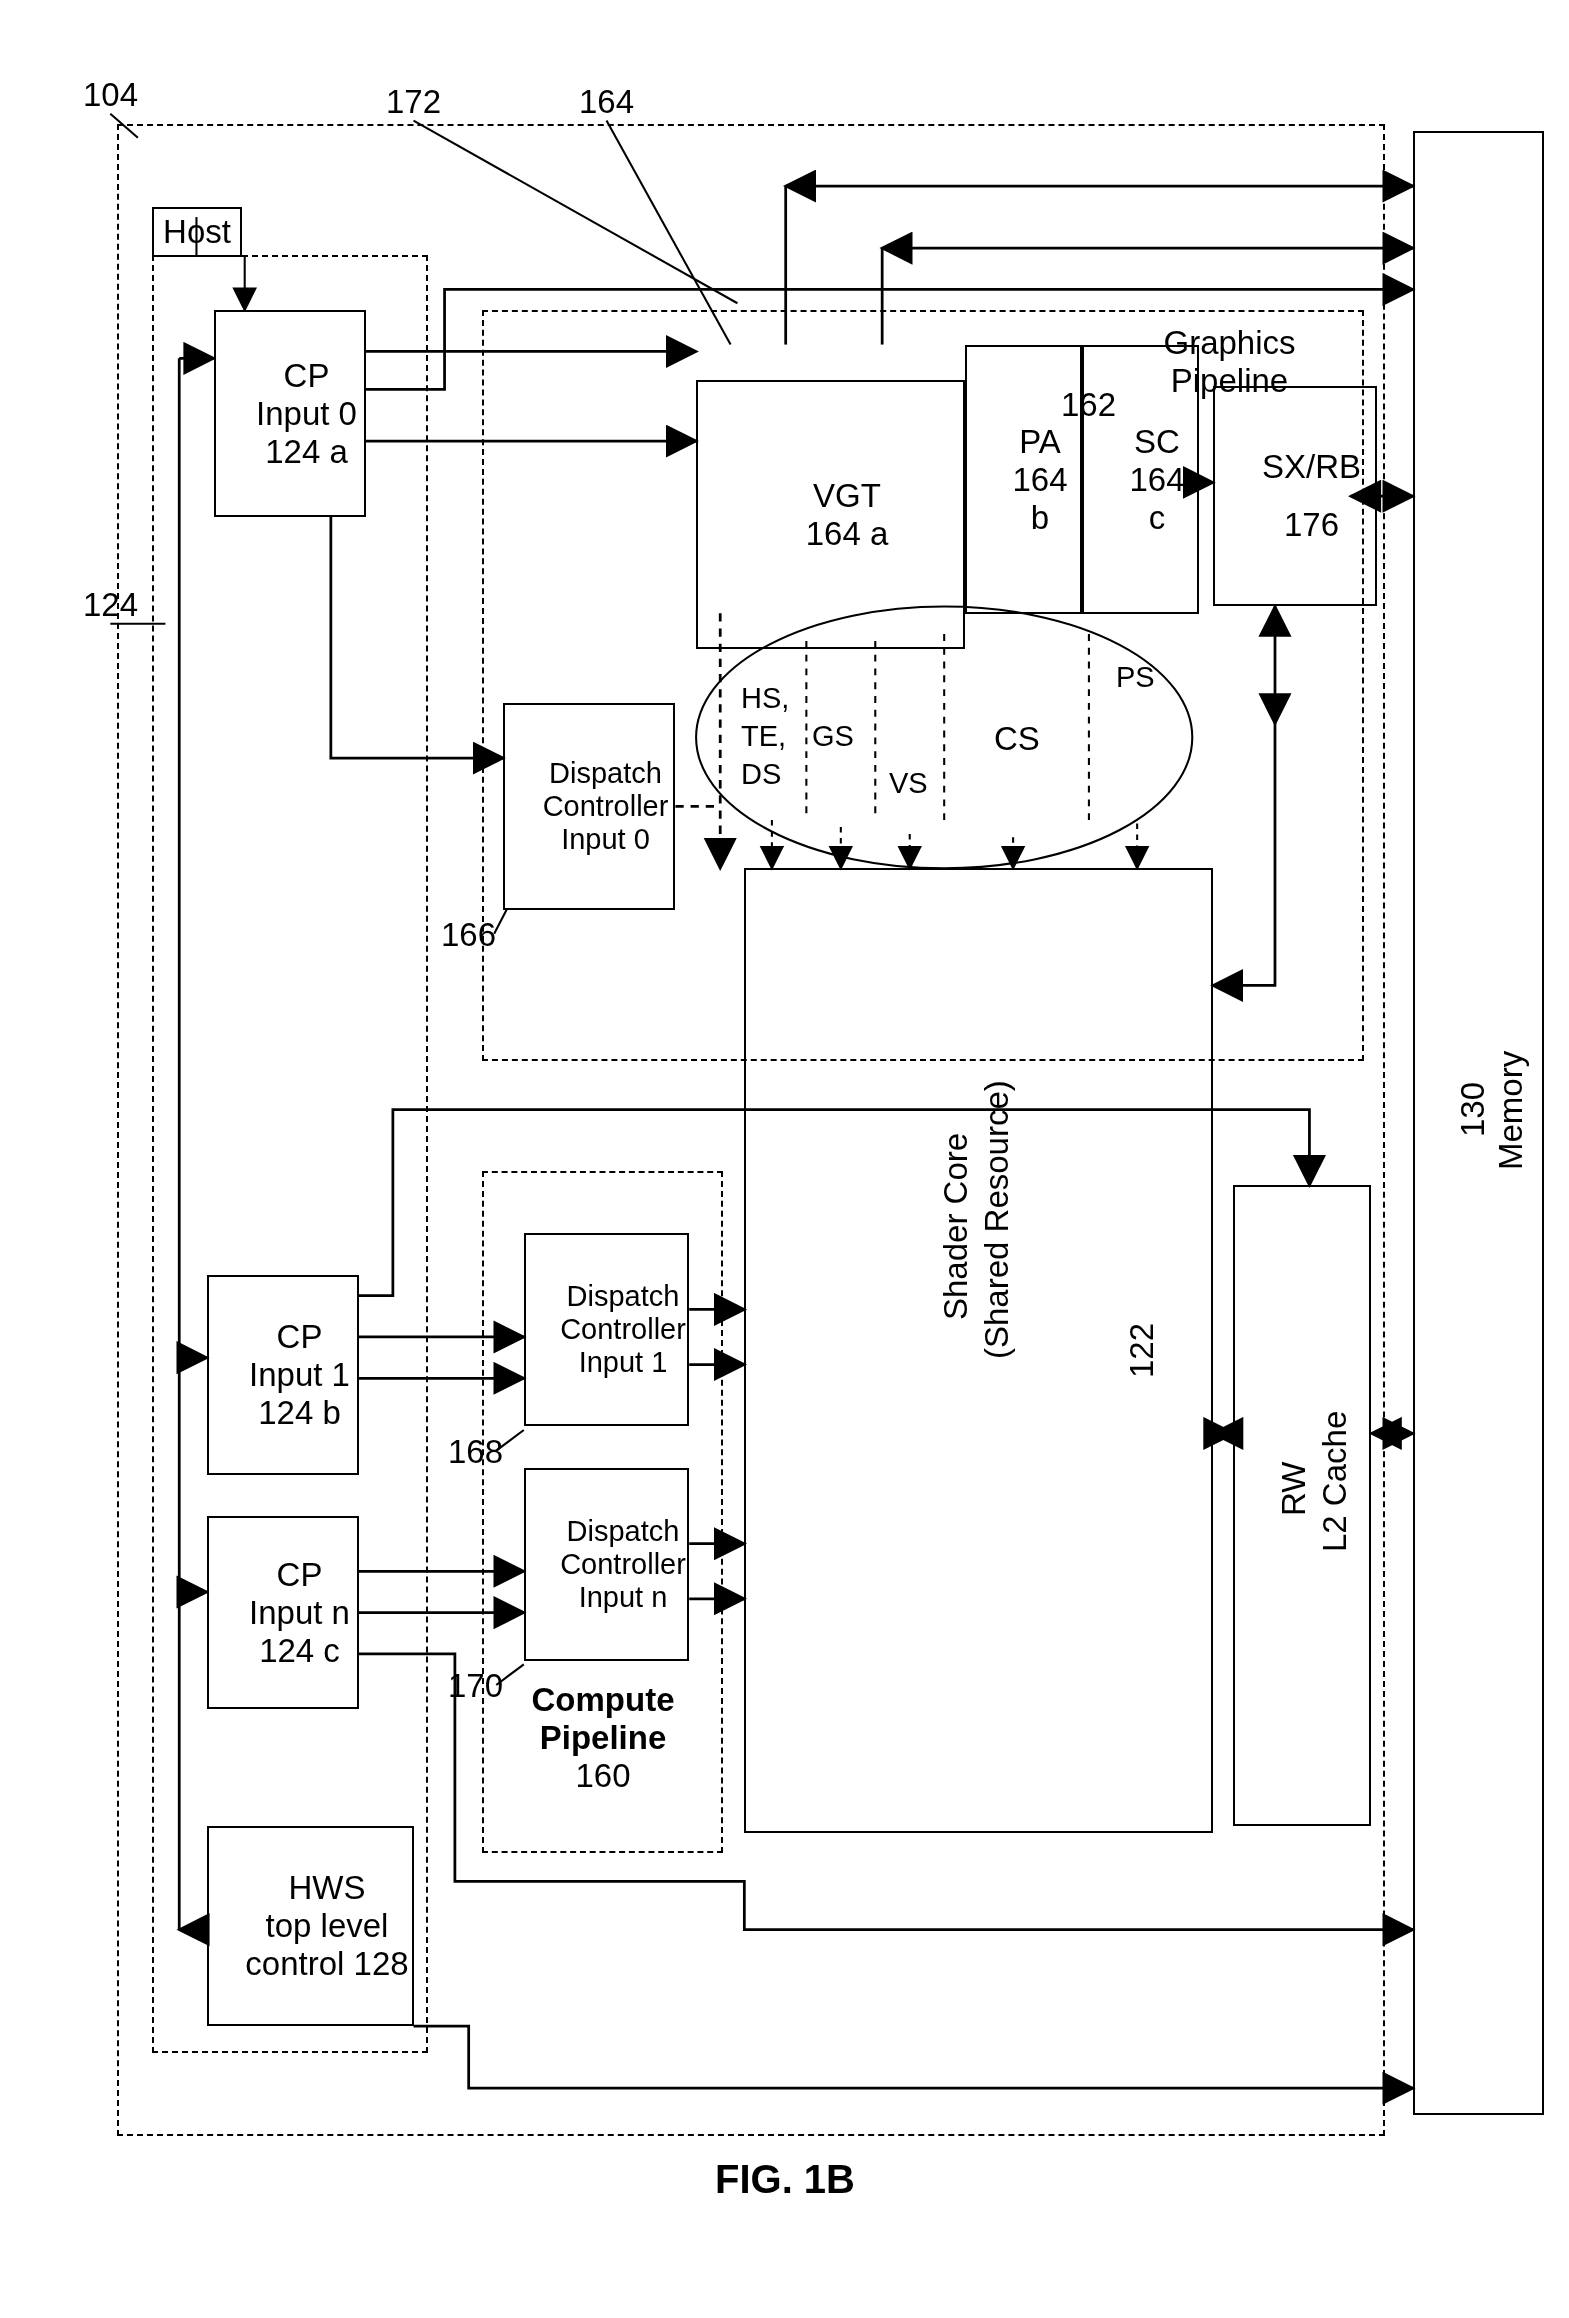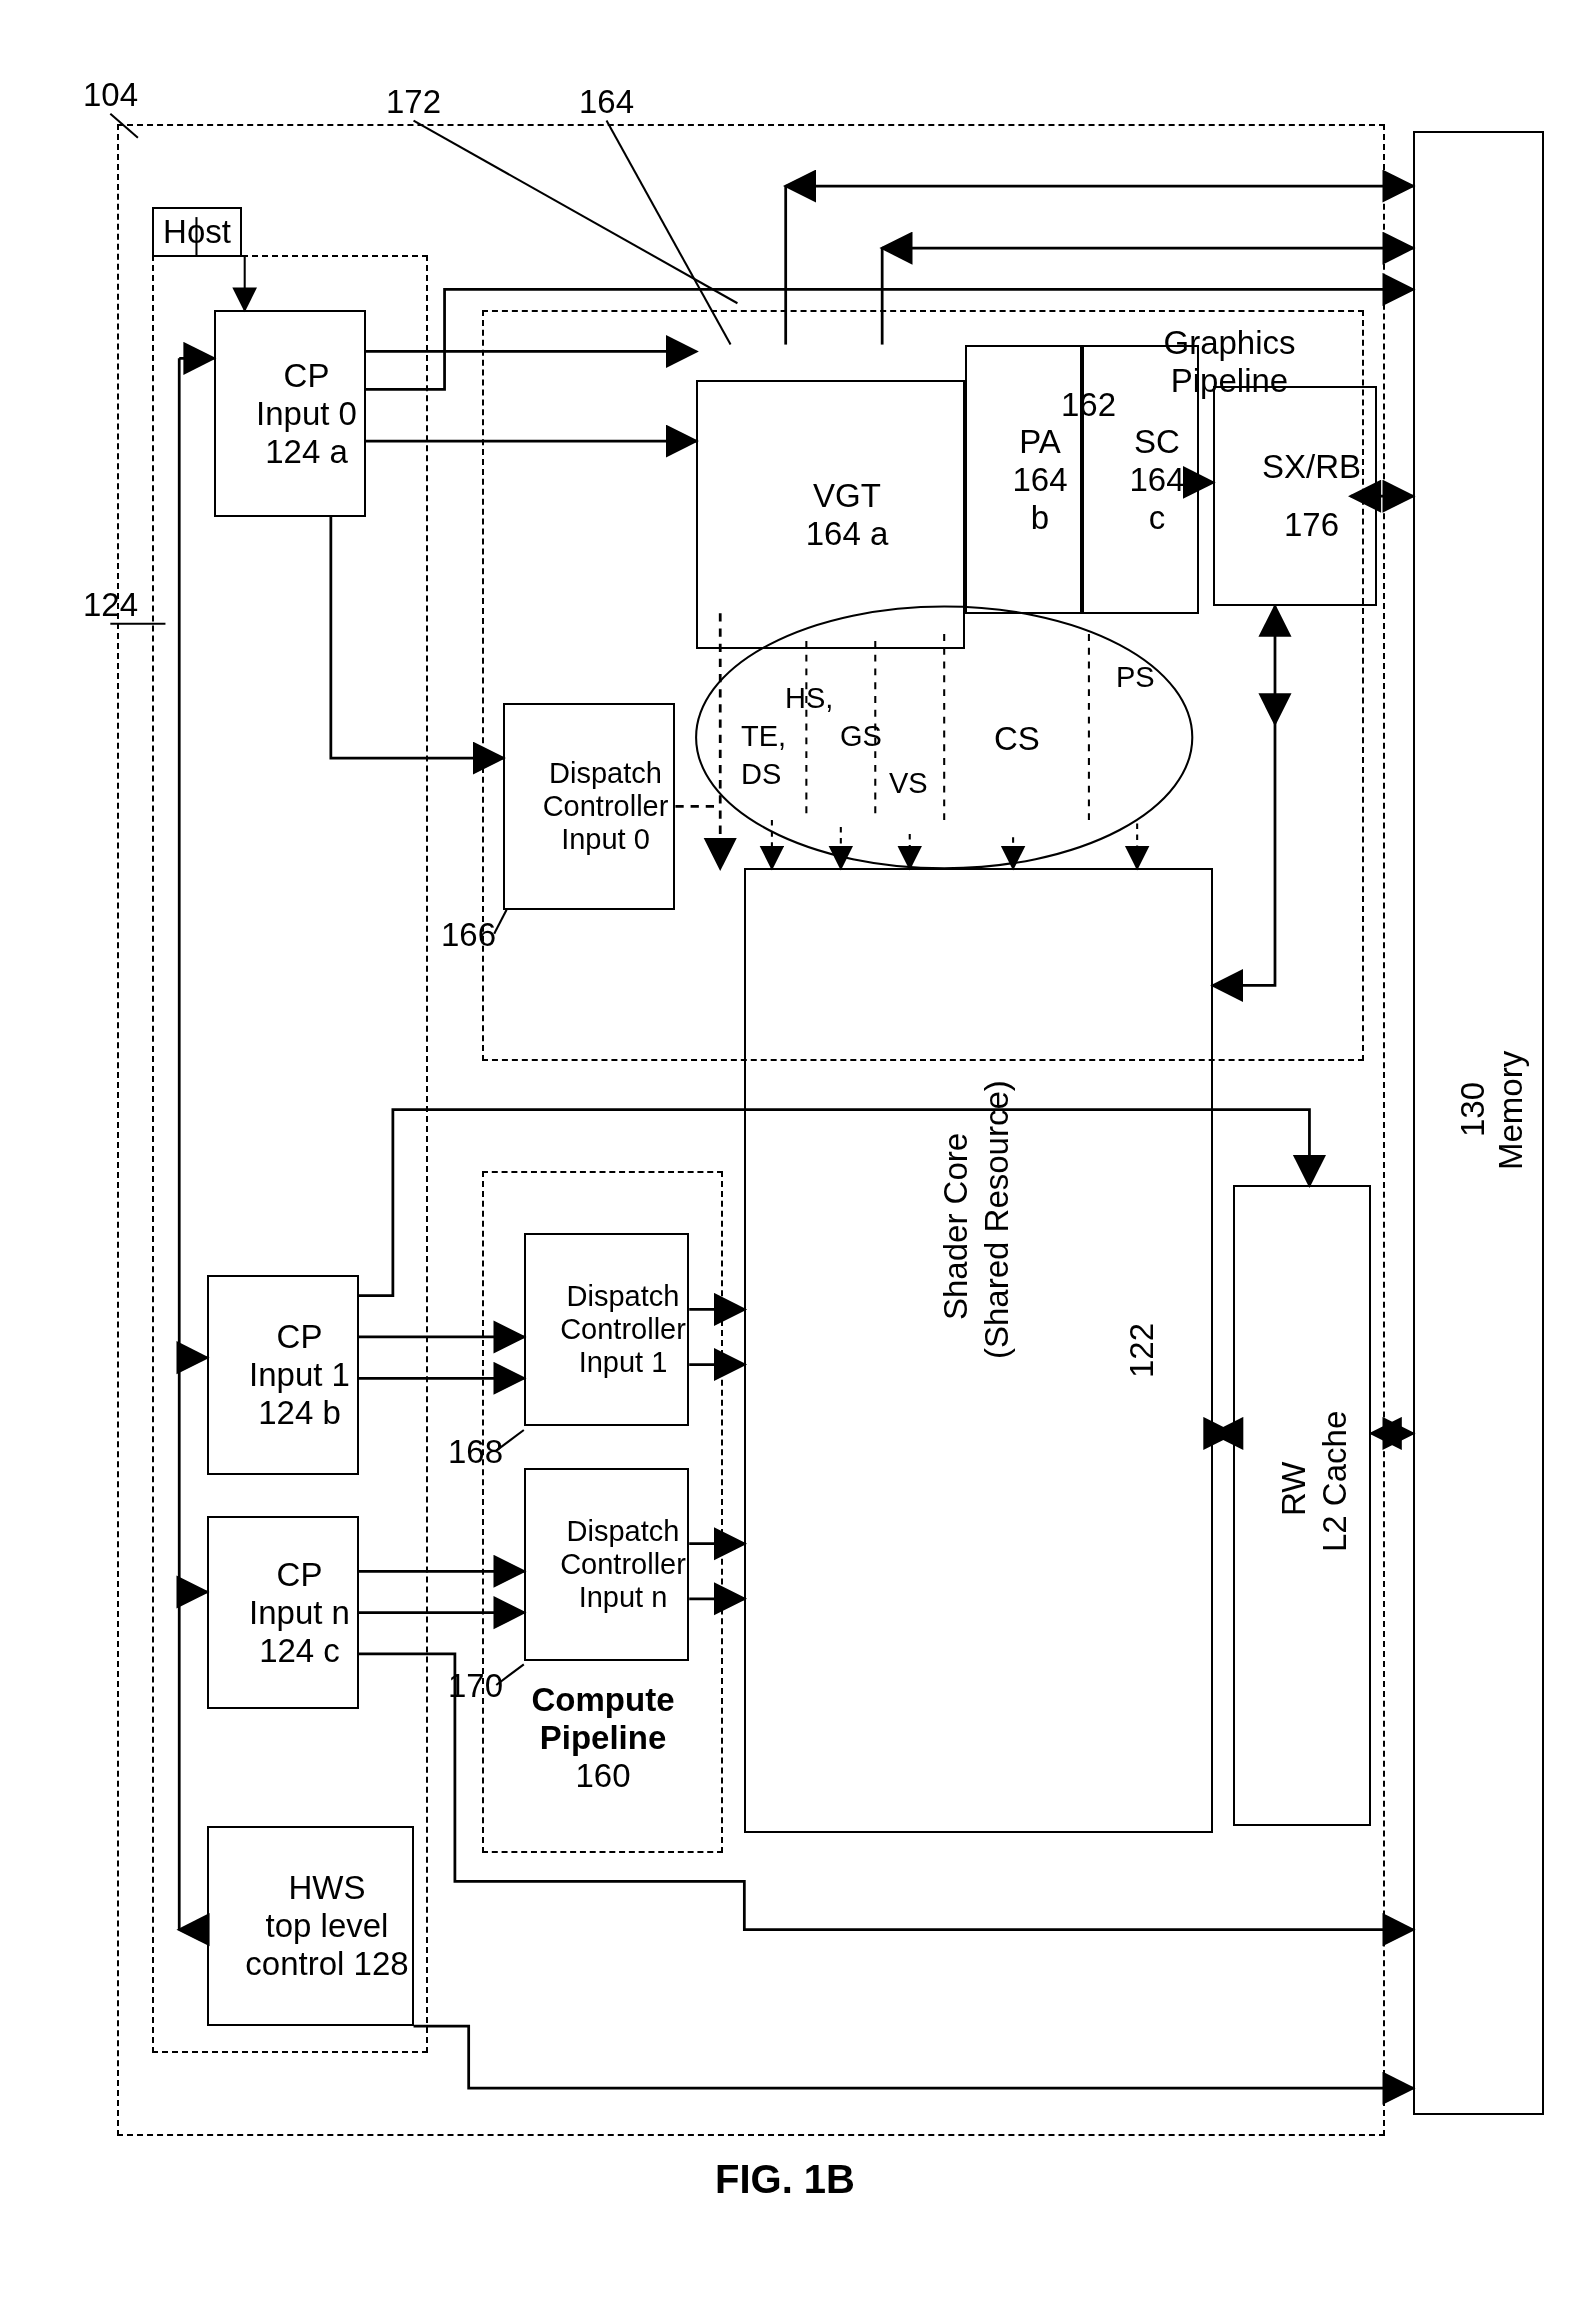--- a/index.html
+++ b/index.html
@@ -107,24 +107,24 @@
     <div class="txt"><span>176</span></div>
   </div>
 
   <div class="box" style="left:503px; top:703px; width:172px; height:207px;">
     <div class="txt-sm"><span>Dispatch</span></div>
     <div class="txt-sm"><span>Controller</span></div>
     <div class="txt-sm"><span>Input 0</span></div>
   </div>
   <div class="label txt" style="left:441px; top:916px;"><span>166</span></div>
 
-  <div class="label txt-sm" style="left:741px; top:682px;margin-left:44px;"><span>HS,</span></div>
+  <div class="label txt-sm" style="left:741px; top:682px;"><span>HS,</span></div>
   <div class="label txt-sm" style="left:741px; top:720px;"><span>TE,</span></div>
   <div class="label txt-sm" style="left:741px; top:758px;"><span>DS</span></div>
-  <div class="label txt-sm" style="left:840px; top:720px;"><span>GS</span></div>
+  <div class="label txt-sm" style="left:812px; top:720px;"><span>GS</span></div>
   <div class="label txt-sm" style="left:889px; top:720px;margin-top:47px;"><span>VS</span></div>
   <div class="label txt" style="left:978px; top:720px;margin-left:16px;"><span>CS</span></div>
   <div class="label txt-sm" style="left:1116px; top:661px;"><span>PS</span></div>
 
   <div class="box dashed" style="left:482px; top:1171px; width:241px; height:682px;"></div>
   <div class="label" style="left:496px; top:1681px; width:214px;">
     <div class="txt" style="font-weight:bold;"><span>Compute</span></div>
     <div class="txt" style="font-weight:bold;"><span>Pipeline</span></div>
     <div class="txt"><span>160</span></div>
   </div>

